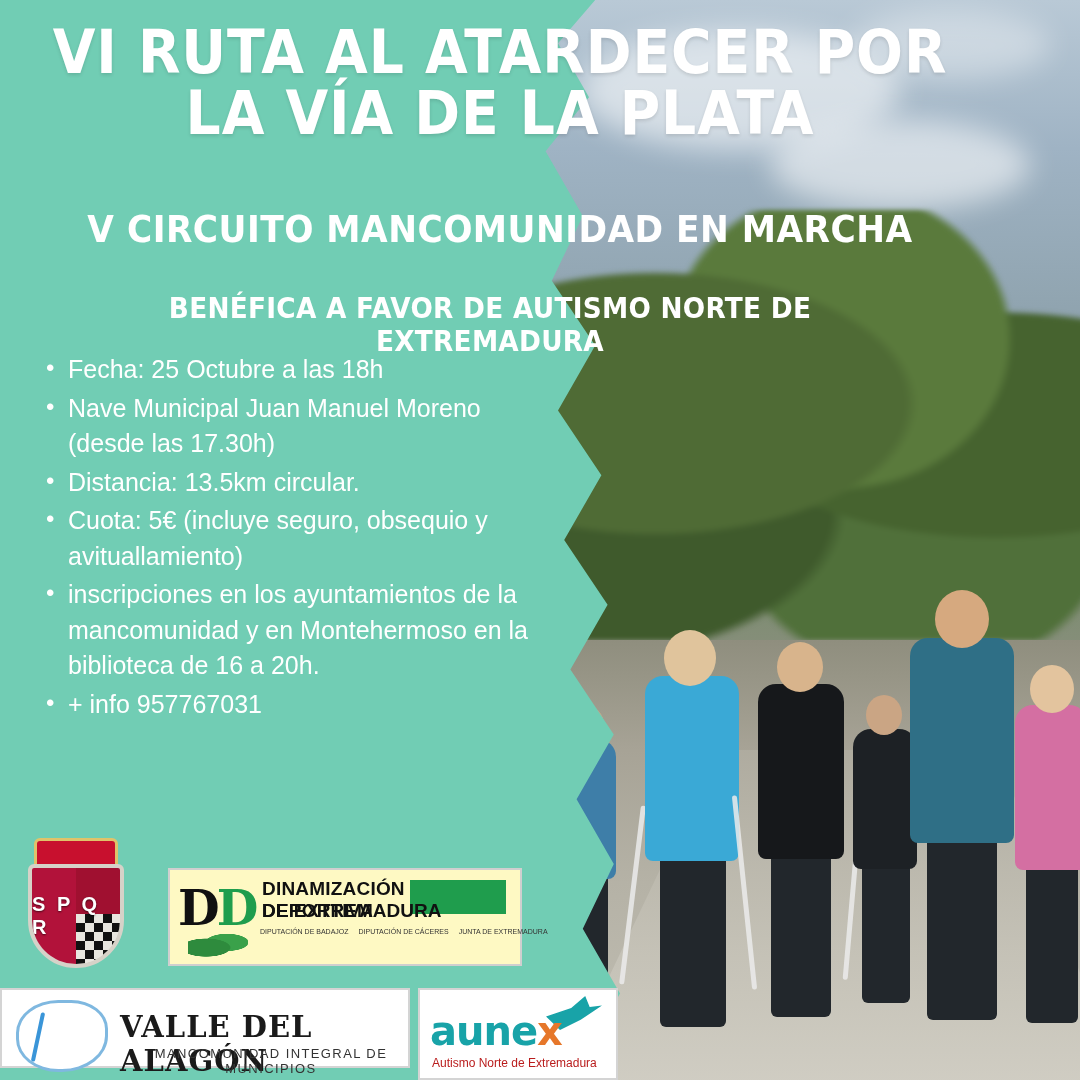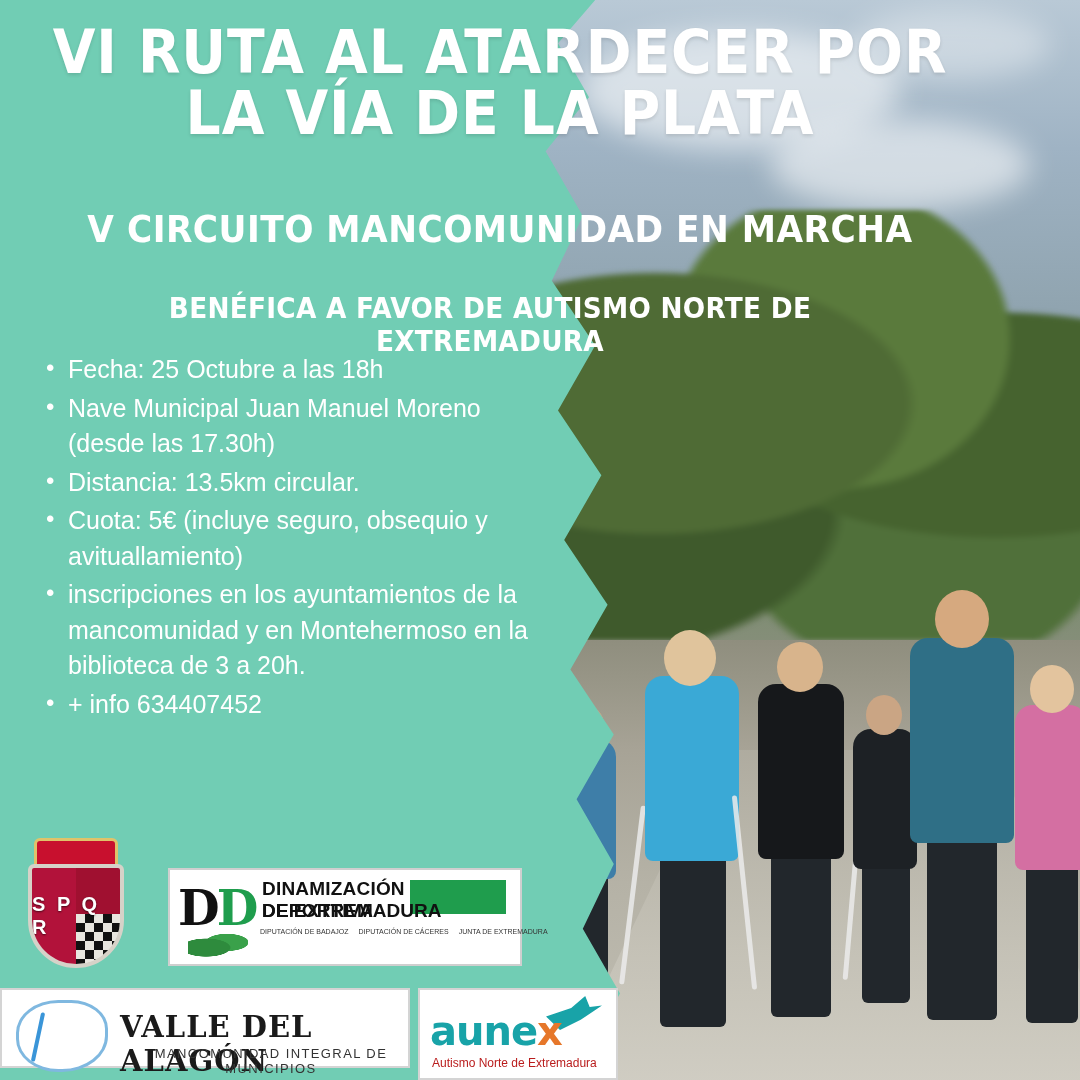--- a/index.html
+++ b/index.html
@@ -200,21 +200,21 @@
   }
   .crest .crown {
     position:absolute; top:0; left:12px; width:84px; height:30px;
     background:#c8102e; border-radius: 6px 6px 0 0;
     border: 3px solid #e0c36a;
   }
 
   .dd-logo {
     position: absolute; left: 168px; top: 868px;
     width: 354px; height: 98px;
-    background: #ffffff;
+    background: #fef9c3;
     border: 2px solid #cfcfcf;
     padding: 8px 8px;
   }
   .dd-logo .dd {
     position: absolute; left: 8px; top: 10px;
     font-family: "DejaVu Serif", serif;
     font-weight: 700; font-size: 48px; color: #111;
     letter-spacing: -3px;
   }
   .dd-logo .dd .g { color: #1f9d4d; }
@@ -347,22 +347,22 @@
 
   <h1 class="title">VI RUTA AL ATARDECER POR LA VÍA DE LA PLATA</h1>
   <h2 class="subtitle">V CIRCUITO MANCOMUNIDAD EN MARCHA</h2>
   <h3 class="tagline">BENÉFICA A FAVOR DE AUTISMO NORTE DE EXTREMADURA</h3>
 
   <ul class="details">
     <li>Fecha: 25 Octubre a las 18h</li>
     <li>Nave Municipal Juan Manuel Moreno (desde las 17.30h)</li>
     <li>Distancia: 13.5km circular.</li>
     <li>Cuota: 5€ (incluye seguro, obsequio y avituallamiento)</li>
-    <li>inscripciones en los ayuntamientos de la mancomunidad y en Montehermoso en la biblioteca de 3 a 20h.</li>
-    <li>+ info 634407452</li>
+    <li>inscripciones en los ayuntamientos de la mancomunidad y en Montehermoso en la biblioteca de 16 a 20h.</li>
+    <li>+ info 957767031</li>
   </ul>
 
   <div class="crest">
     <div class="crown"></div>
     <div class="shield">
       <div class="q1"></div>
       <div class="q2"></div>
       <div class="q3"></div>
       <div class="q4"></div>
       <div class="spqr">S P Q R</div>

